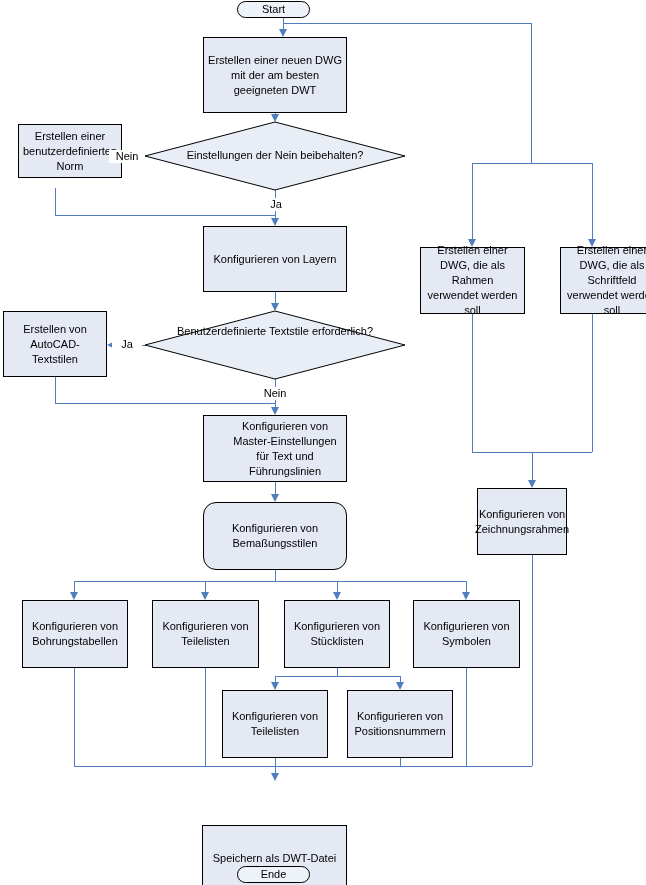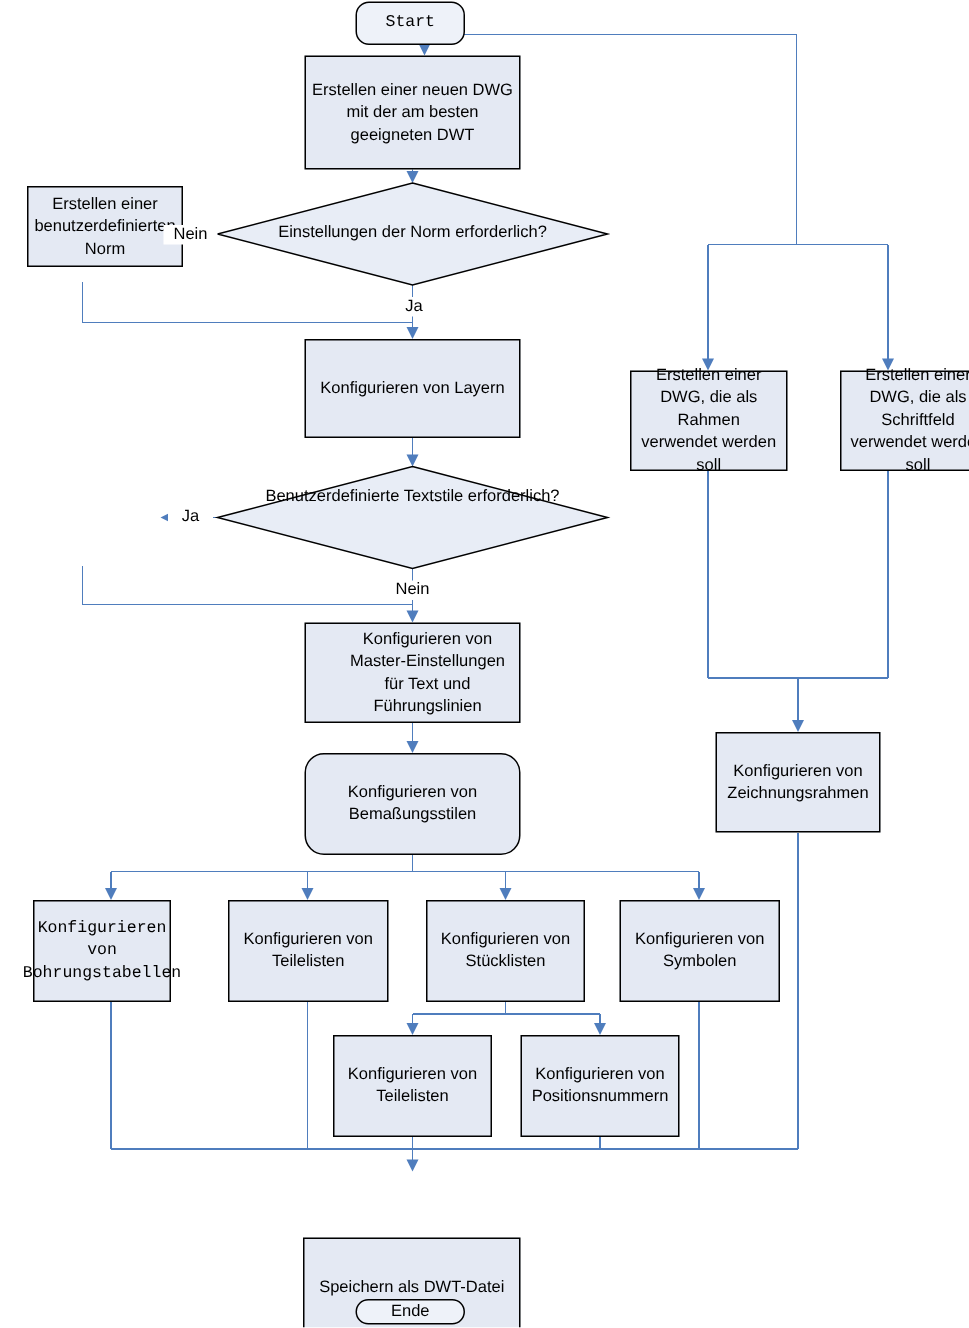--- a/index.html
+++ b/index.html
@@ -89,44 +89,45 @@
       <path d="M275,866 l-4,-8 h8 z"></path>
       <path d="M107,156 l8,-4 v8 z"></path>
       <path d="M107,345 l8,-4 v8 z"></path>
     </g>
     <g fill="#e8edf6" stroke="#000000" stroke-width="1">
       <polygon points="275,122 405,156 275,190 145,156"></polygon>
       <polygon points="275,311 405,345 275,379 145,345"></polygon>
     </g>
   </svg>
 
-  <div class="node stadium" style="left:237px; top:1px; width:73px; height:29px;font-family:Liberation Mono, monospace;">Start</div>
+  <div class="node stadium" style="left:237px; top:1px; width:73px; height:17px;">Start</div>
 
   <div class="node" style="left:203px; top:37px; width:144px; height:76px;">Erstellen einer neuen DWG mit der am besten geeigneten DWT</div>
 
-  <div class="dtext" style="left:155px; top:148px; width:240px;">Einstellungen der Norm erforderlich?</div>
+  <div class="dtext" style="left:155px; top:148px; width:240px;">Einstellungen der Nein beibehalten?</div>
 
   <div class="node" style="left:18px; top:124px; width:104px; height:54px;">Erstellen einer benutzerdefinierten Norm</div>
 
   <div class="node" style="left:203px; top:226px; width:144px; height:66px;">Konfigurieren von Layern</div>
 
   <div class="node" style="left:420px; top:247px; width:105px; height:67px;">Erstellen einer DWG, die als Rahmen verwendet werden soll</div>
 
   <div class="node" style="left:540px; top:247px; width:104px; height:67px;margin-left:20px;">Erstellen einer DWG, die als Schriftfeld verwendet werden soll</div>
 
   <div class="dtext" style="left:175px; top:324px; width:200px;">Benutzerdefinierte Textstile erforderlich?</div>
 
+  <div class="node" style="left:3px; top:311px; width:104px; height:66px;">Erstellen von AutoCAD-Textstilen</div>
 
   <div class="node" style="left:203px; top:415px; width:144px; height:67px;padding-left:24px;">Konfigurieren von Master-Einstellungen für Text und Führungslinien</div>
 
   <div class="node" style="left:203px; top:502px; width:144px; height:68px;border-radius:13px;">Konfigurieren von Bemaßungsstilen</div>
 
-  <div class="node" style="left:477px; top:488px; width:110px; height:67px;">Konfigurieren von Zeichnungsrahmen</div>
+  <div class="node" style="left:477px; top:488px; width:90px; height:67px;">Konfigurieren von Zeichnungsrahmen</div>
 
-  <div class="node" style="left:22px; top:600px; width:92px; height:68px;font-family:Liberation Mono, monospace;">Konfigurieren von Bohrungstabellen</div>
+  <div class="node" style="left:22px; top:600px; width:106px; height:68px;">Konfigurieren von Bohrungstabellen</div>
 
   <div class="node" style="left:152px; top:600px; width:107px; height:68px;">Konfigurieren von Teilelisten</div>
 
   <div class="node" style="left:284px; top:600px; width:106px; height:68px;">Konfigurieren von Stücklisten</div>
 
   <div class="node" style="left:413px; top:600px; width:107px; height:68px;">Konfigurieren von Symbolen</div>
 
   <div class="node" style="left:222px; top:690px; width:106px; height:68px;">Konfigurieren von Teilelisten</div>
 
   <div class="node" style="left:347px; top:690px; width:106px; height:68px;">Konfigurieren von Positionsnummern</div>

